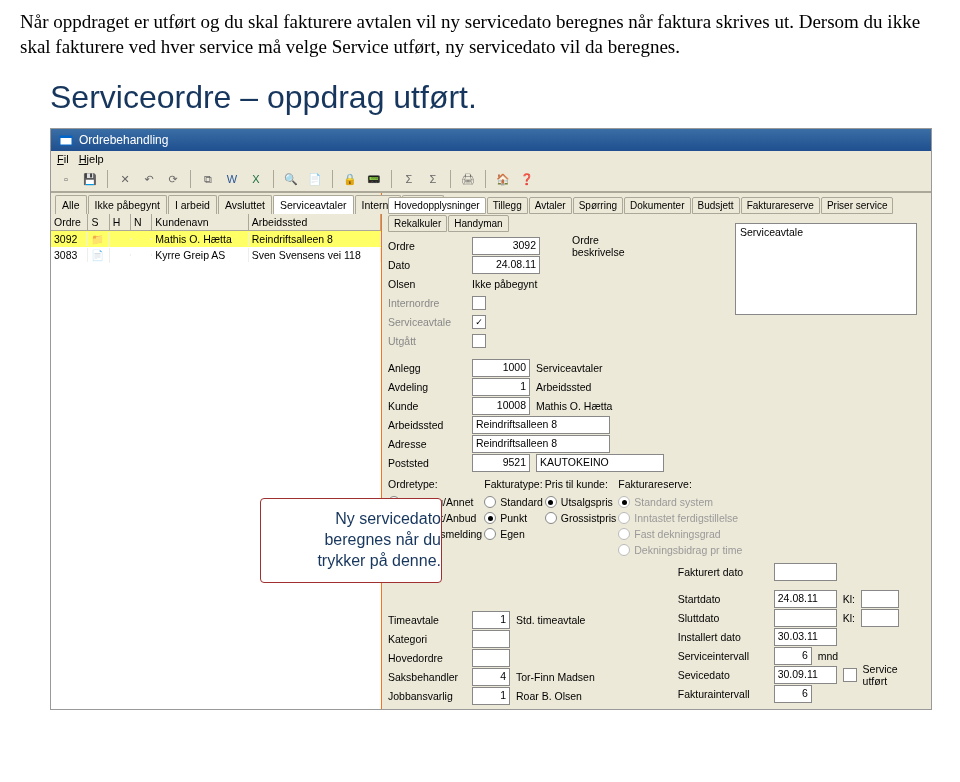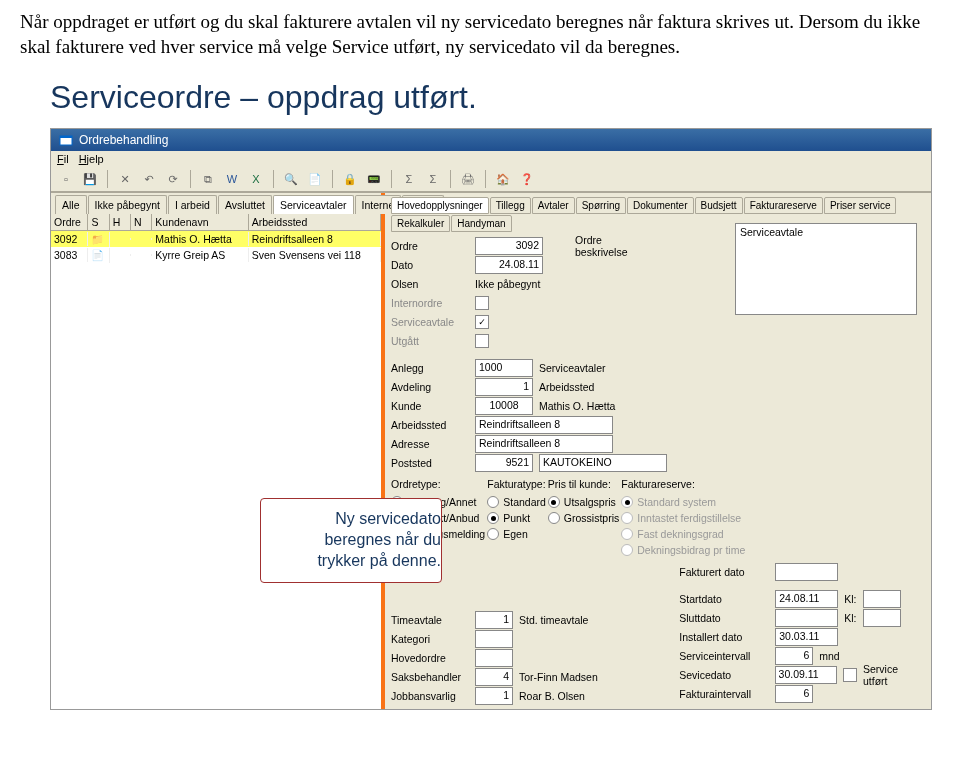--- a/index.html
+++ b/index.html
@@ -10,21 +10,21 @@
 .titlebar svg{flex:0 0 auto}
 .menubar{background:#ece9d8;padding:2px 6px;font-size:11px;display:flex;gap:10px}
 .menubar span u{text-decoration:underline}
 .toolbar{background:#ece9d8;padding:3px 6px;border-bottom:1px solid #aca899;display:flex;gap:6px;align-items:center}
 .tb-btn{width:18px;height:18px;display:flex;align-items:center;justify-content:center;color:#666}
 .tb-sep{width:1px;height:18px;background:#aca899;margin:0 2px}
 .tabs{display:flex;background:#ece9d8;padding:2px 4px 0 4px;gap:1px;font-size:10.5px}
 .tab{padding:3px 6px;background:#ece9d8;border:1px solid #aca899;border-bottom:none;border-radius:2px 2px 0 0;white-space:nowrap}
 .tab.active{background:#fff;font-weight:normal;position:relative;z-index:2}
 .content{display:flex;background:#ece9d8;border-top:1px solid #aca899}
-.left{width:330px;border-right:4px solid #f97316;background:#fff}
+.left{width:330px;border-right:1px solid #f97316;background:#fff}
 .grid-head{display:flex;background:#ece9d8;border-bottom:1px solid #aca899;font-size:10.5px}
 .gh{border-right:1px solid #aca899;padding:2px 3px;overflow:hidden}
 .grid-row{display:flex;font-size:10.5px;height:16px;align-items:center}
 .grid-row.sel{background:#ffff66}
 .gc{border-right:1px solid #eee;padding:1px 3px;overflow:hidden;white-space:nowrap}
 .c-ordre{width:34px}.c-s{width:16px}.c-h{width:16px}.c-n{width:16px}.c-kunde{width:100px}.c-arb{width:140px}
 .right{flex:1;padding:4px 6px;font-size:10.5px}
 .rtabs{display:flex;gap:1px;margin-bottom:4px;flex-wrap:wrap}
 .rtab{padding:2px 5px;background:#ece9d8;border:1px solid #aca899;border-radius:2px 2px 0 0;font-size:10px}
 .rtab.active{background:#fff}
@@ -174,31 +174,31 @@
             <span class="chk"></span>
           </div>
 
       <div class="desc-box">
             <div style="padding:2px 4px">Serviceavtale</div>
           </div>
 
       <div class="section">
         <div class="form-row">
               <span class="lbl">Anlegg</span>
-              <span class="inp" style="width:50px;text-align:left">1000</span>
+              <span class="inp" style="width:50px;text-align:right">1000</span>
               <span>Serviceavtaler</span>
             </div>
         <div class="form-row">
               <span class="lbl">Avdeling</span>
               <span class="inp" style="width:50px;text-align:right">1</span>
               <span>Arbeidssted</span>
             </div>
         <div class="form-row">
               <span class="lbl">Kunde</span>
-              <span class="inp" style="width:50px;text-align:center">10008</span>
+              <span class="inp" style="width:50px;text-align:right">10008</span>
               <span>Mathis O. Hætta</span>
             </div>
         <div class="form-row">
               <span class="lbl">Arbeidssted</span>
               <span class="inp" style="width:130px">Reindriftsalleen 8</span>
             </div>
         <div class="form-row">
               <span class="lbl">Adresse</span>
               <span class="inp" style="width:130px">Reindriftsalleen 8</span>
             </div>

